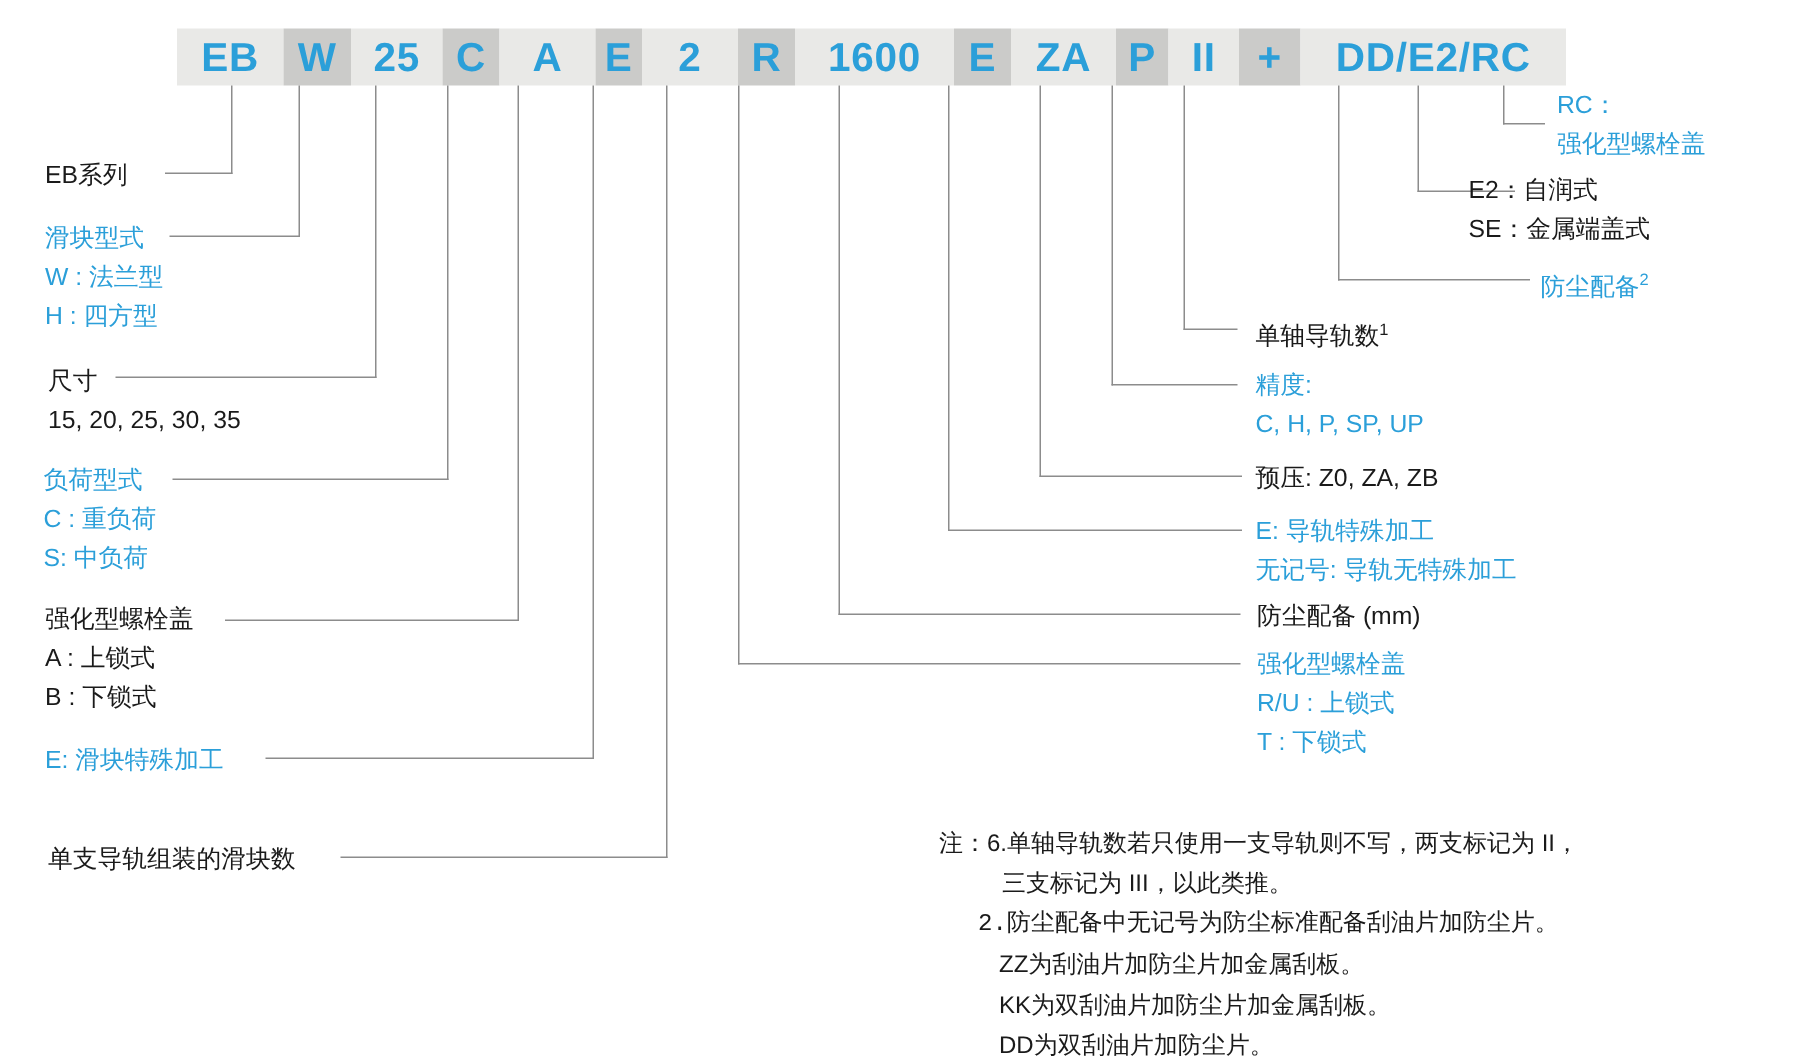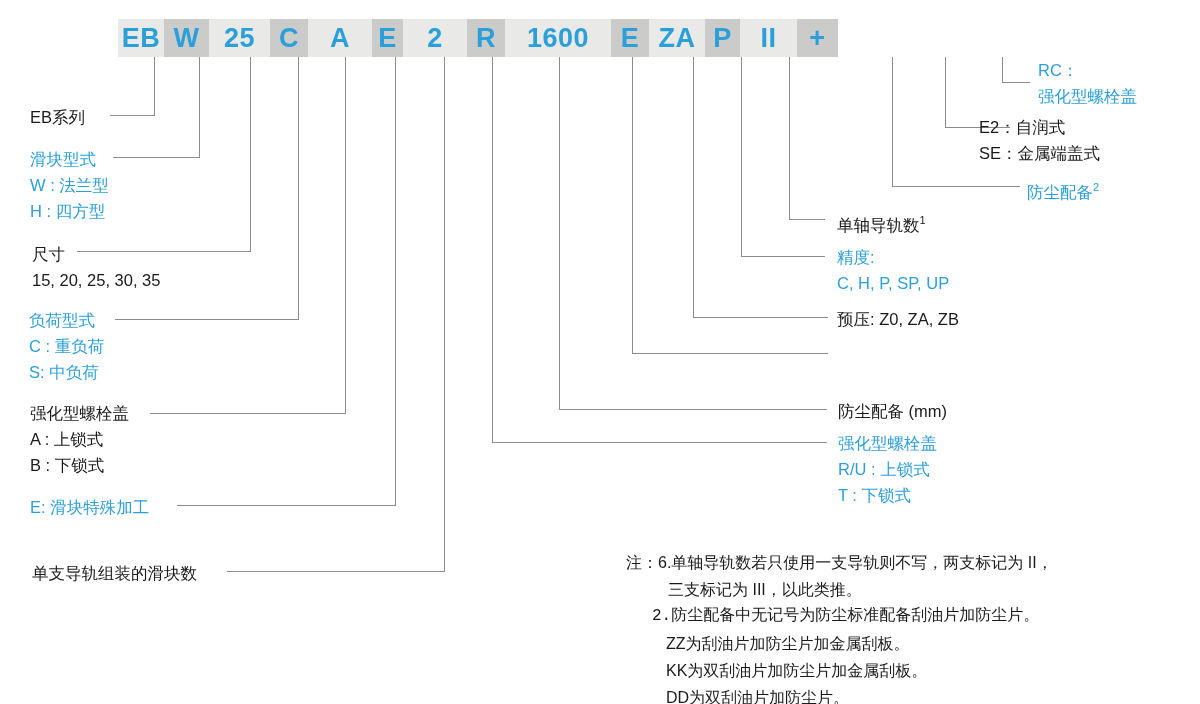--- a/index.html
+++ b/index.html
@@ -33,34 +33,35 @@
   .ind-a{padding-left:42px;}
   .ind-b{padding-left:26px;font-family:Liberation Mono, monospace;}
   .ind-c{padding-left:40px;}
 </style>
 </head>
 <body>
 
 <div class="canvas">
 
   <div class="code-row">
-    <div class="seg light" style="width:46px">EB</div>
+    <div class="seg light" style="width:71px">EB</div>
     <div class="seg dark" style="width:45px">W</div>
     <div class="seg light" style="width:61px">25</div>
     <div class="seg dark" style="width:38px">C</div>
     <div class="seg light" style="width:64px">A</div>
     <div class="seg dark" style="width:31px">E</div>
     <div class="seg light" style="width:64px">2</div>
     <div class="seg dark" style="width:38px">R</div>
     <div class="seg light" style="width:106px">1600</div>
     <div class="seg dark" style="width:38px">E</div>
-    <div class="seg light" style="width:56px">ZA</div>
+    <div class="seg light" style="width:70px">ZA</div>
     <div class="seg dark" style="width:35px">P</div>
-    <div class="seg light" style="width:57px">II</div>
+    <div class="seg light" style="width:47px">II</div>
     <div class="seg dark" style="width:41px">+</div>
+    <div class="seg light" style="width:177px">DD/E2/RC</div>
   </div>
 
   <div class="conn left" style="left:110px;top:57px;width:45px;height:59px"></div>
   <div class="conn left" style="left:113px;top:57px;width:87px;height:101px"></div>
   <div class="conn left" style="left:77px;top:57px;width:174px;height:195px"></div>
   <div class="conn left" style="left:115px;top:57px;width:184px;height:263px"></div>
   <div class="conn left" style="left:150px;top:57px;width:196px;height:357px"></div>
   <div class="conn left" style="left:177px;top:57px;width:219px;height:449px"></div>
   <div class="conn left" style="left:227px;top:57px;width:218px;height:515px"></div>
 
@@ -129,20 +130,24 @@
 
   <div class="lbl blue" style="left:837px;top:244px">
     <span class="row">精度:</span>
     <span class="row">C, H, P, SP, UP</span>
   </div>
 
   <div class="lbl black" style="left:837px;top:306px">
     <span class="row">预压: Z0, ZA, ZB</span>
   </div>
 
+  <div class="lbl blue" style="left:837px;top:341px">
+    <span class="row">E: 导轨特殊加工</span>
+    <span class="row">无记号: 导轨无特殊加工</span>
+  </div>
 
   <div class="lbl black" style="left:838px;top:398px">
     <span class="row">防尘配备 (mm)</span>
   </div>
 
   <div class="lbl blue" style="left:838px;top:430px">
     <span class="row">强化型螺栓盖</span>
     <span class="row">R/U : 上锁式</span>
     <span class="row">T : 下锁式</span>
   </div>

